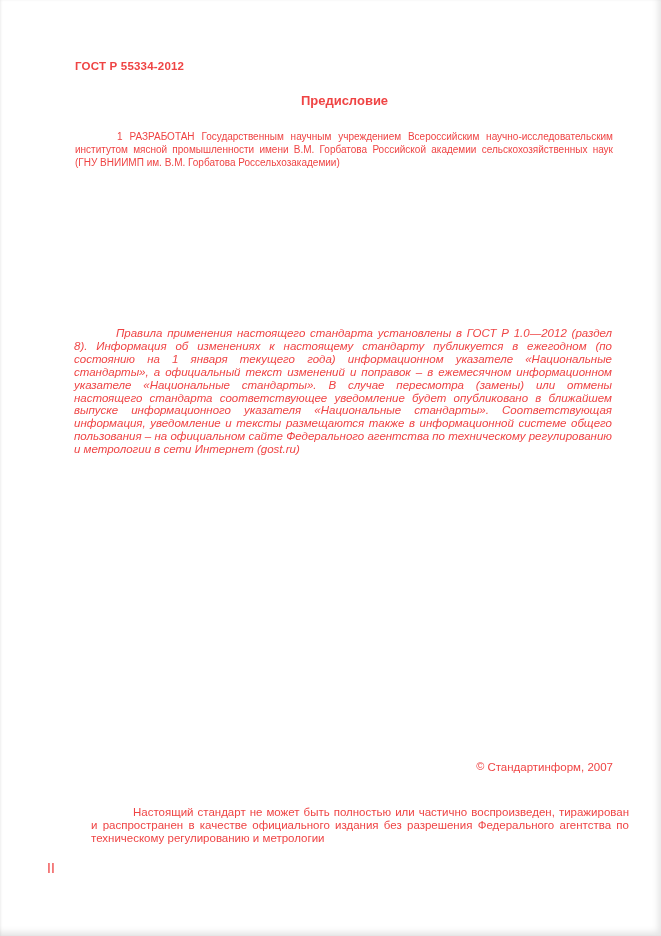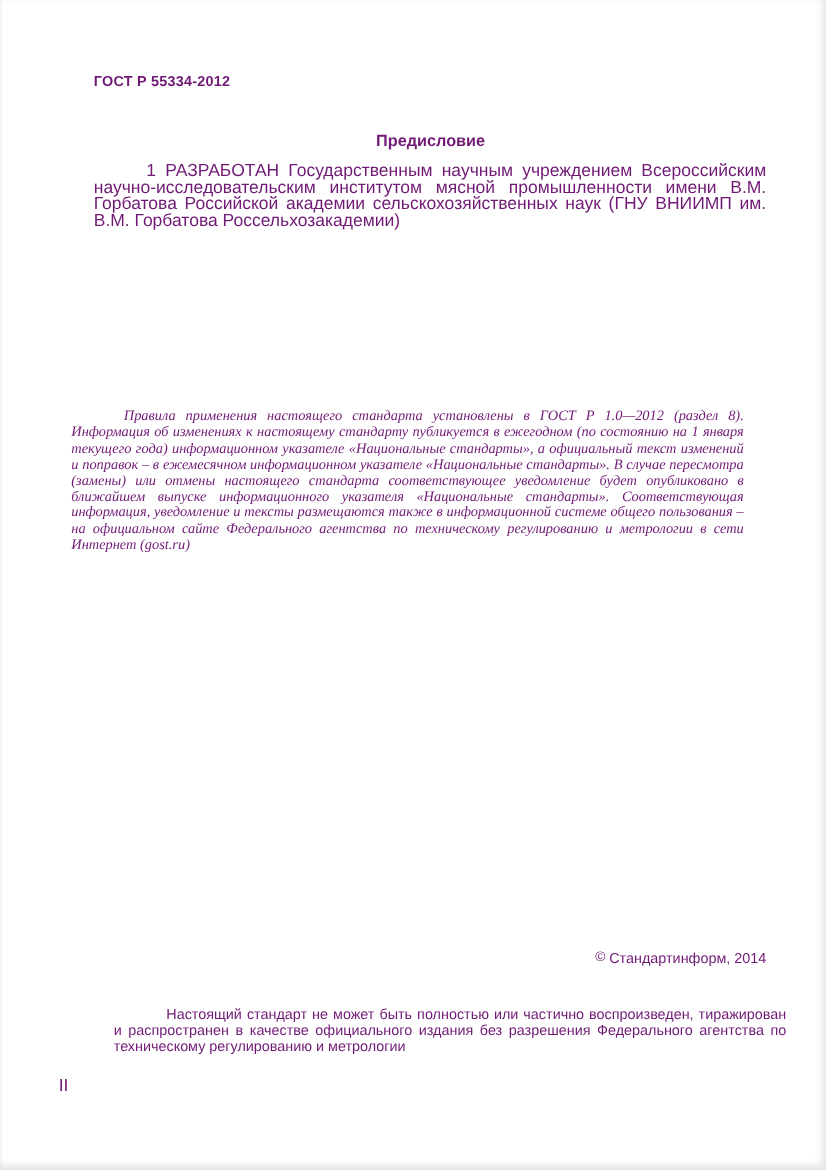--- a/index.html
+++ b/index.html
@@ -8,67 +8,66 @@
     background: #e9e9e9;
     font-family: "Liberation Sans", sans-serif;
   }
   .page {
     position: relative;
     width: 661px;
     height: 936px;
     margin: 0 auto;
     background: #ffffff;
     box-shadow: inset -3px -4px 6px rgba(0,0,0,0.10), inset 1px 0 2px rgba(0,0,0,0.05);
-    color: #701a75;
+    color: #ef4444;
     overflow: hidden;
   }
   .doc-header {
     position: absolute;
     left: 75px;
     top: 60px;
     font-size: 11.5px;
     font-weight: bold;
     letter-spacing: 0.2px;
   }
   .doc-title {
     position: absolute;
     left: 0;
     right: 0;
     top: 93px;
-    margin: 12px;
+    margin: 0;
     text-align: center;
     font-size: 13px;
     font-weight: bold;
     padding-left: 28px;
   }
   .foreword {
     position: absolute;
     left: 75px;
     top: 130px;
     width: 538px;
   }
   .foreword p {
     margin: 0;
-    font-size: 14px;
+    font-size: 10px;
     line-height: 13.2px;
     text-align: justify;
     text-indent: 42px;
   }
   .rules-note {
     position: absolute;
-    left: 57px;
+    left: 74px;
     top: 327px;
     width: 538px;
     margin: 0;
     font-style: italic;
     font-size: 11.5px;
     line-height: 12.9px;
     text-align: justify;
     text-indent: 42px;
-    font-family: Liberation Serif, serif;
   }
   .copyright {
     position: absolute;
     right: 48px;
     top: 760px;
     font-size: 11.5px;
     text-align: right;
   }
   .copyright .c-sym {
     font-size: 11px;
@@ -102,20 +101,20 @@
 
   <h1 class="doc-title">Предисловие</h1>
 
   <div class="foreword">
     <p>1 РАЗРАБОТАН Государственным научным учреждением Всероссийским научно-исследовательским институтом мясной промышленности имени В.М. Горбатова Российской академии сельскохозяйственных наук (ГНУ ВНИИМП им. В.М. Горбатова Россельхозакадемии)</p>
   </div>
 
   <p class="rules-note">Правила применения настоящего стандарта установлены в ГОСТ Р 1.0—2012 (раздел 8). Информация об изменениях к настоящему стандарту публикуется в ежегодном (по состоянию на 1 января текущего года) информационном указателе «Национальные стандарты», а официальный текст изменений и поправок – в ежемесячном информационном указателе «Национальные стандарты». В случае пересмотра (замены) или отмены настоящего стандарта соответствующее уведомление будет опубликовано в ближайшем выпуске информационного указателя «Национальные стандарты». Соответствующая информация, уведомление и тексты размещаются также в информационной системе общего пользования – на официальном сайте Федерального агентства по техническому регулированию и метрологии в сети Интернет (gost.ru)</p>
 
   <div class="copyright">
-    <span class="c-sym">©</span><span>Стандартинформ, 2014</span>
+    <span class="c-sym">©</span><span>Стандартинформ, 2007</span>
   </div>
 
   <p class="restriction">Настоящий стандарт не может быть полностью или частично воспроизведен, тиражирован и распространен в качестве официального издания без разрешения Федерального агентства по техническому регулированию и метрологии</p>
 
   <div class="page-number">II</div>
 
 </div>
 
 </body></html>

